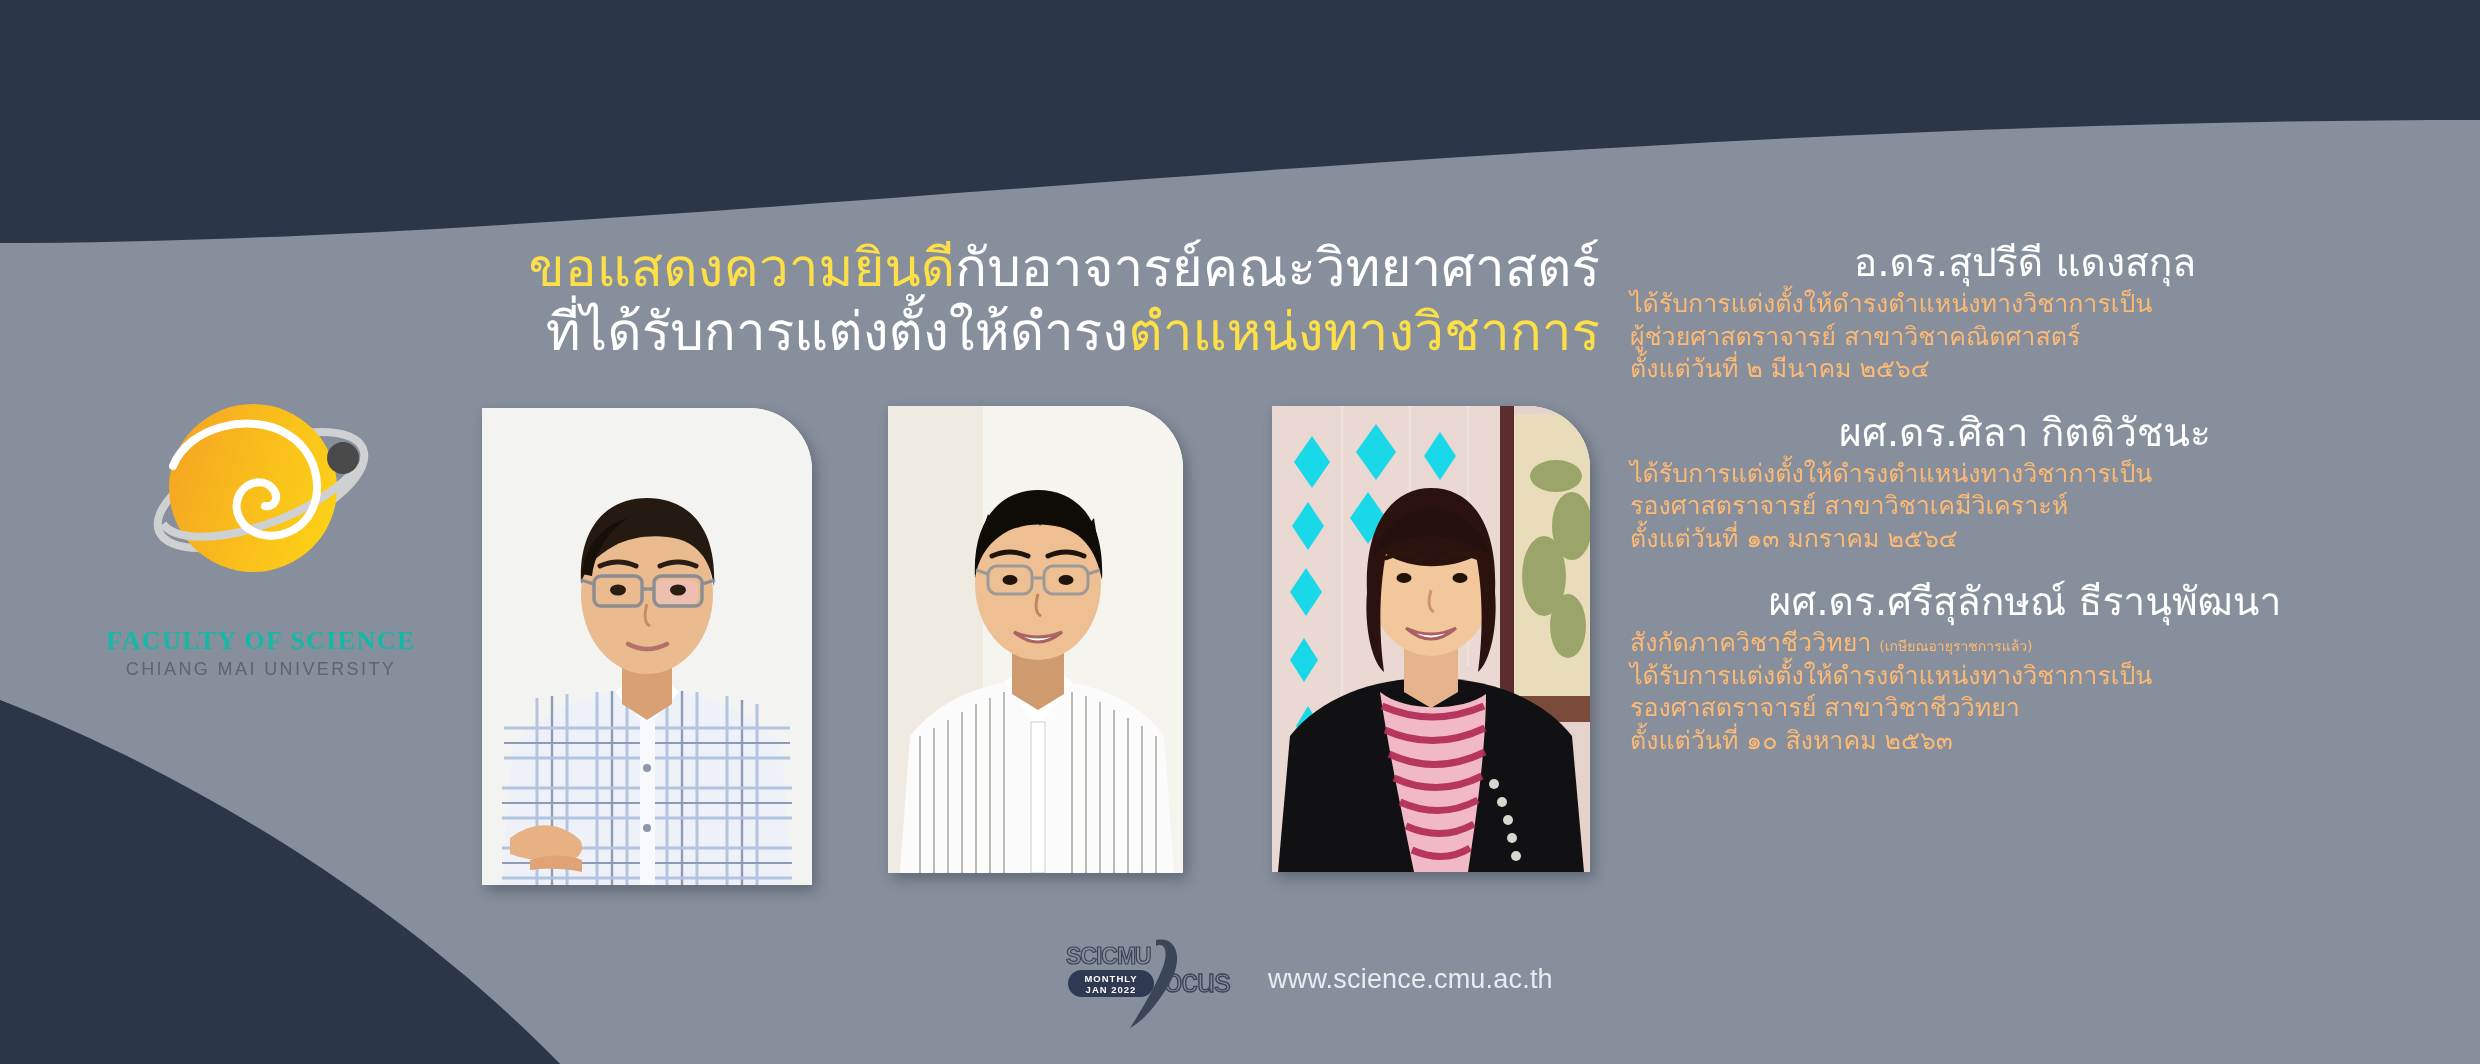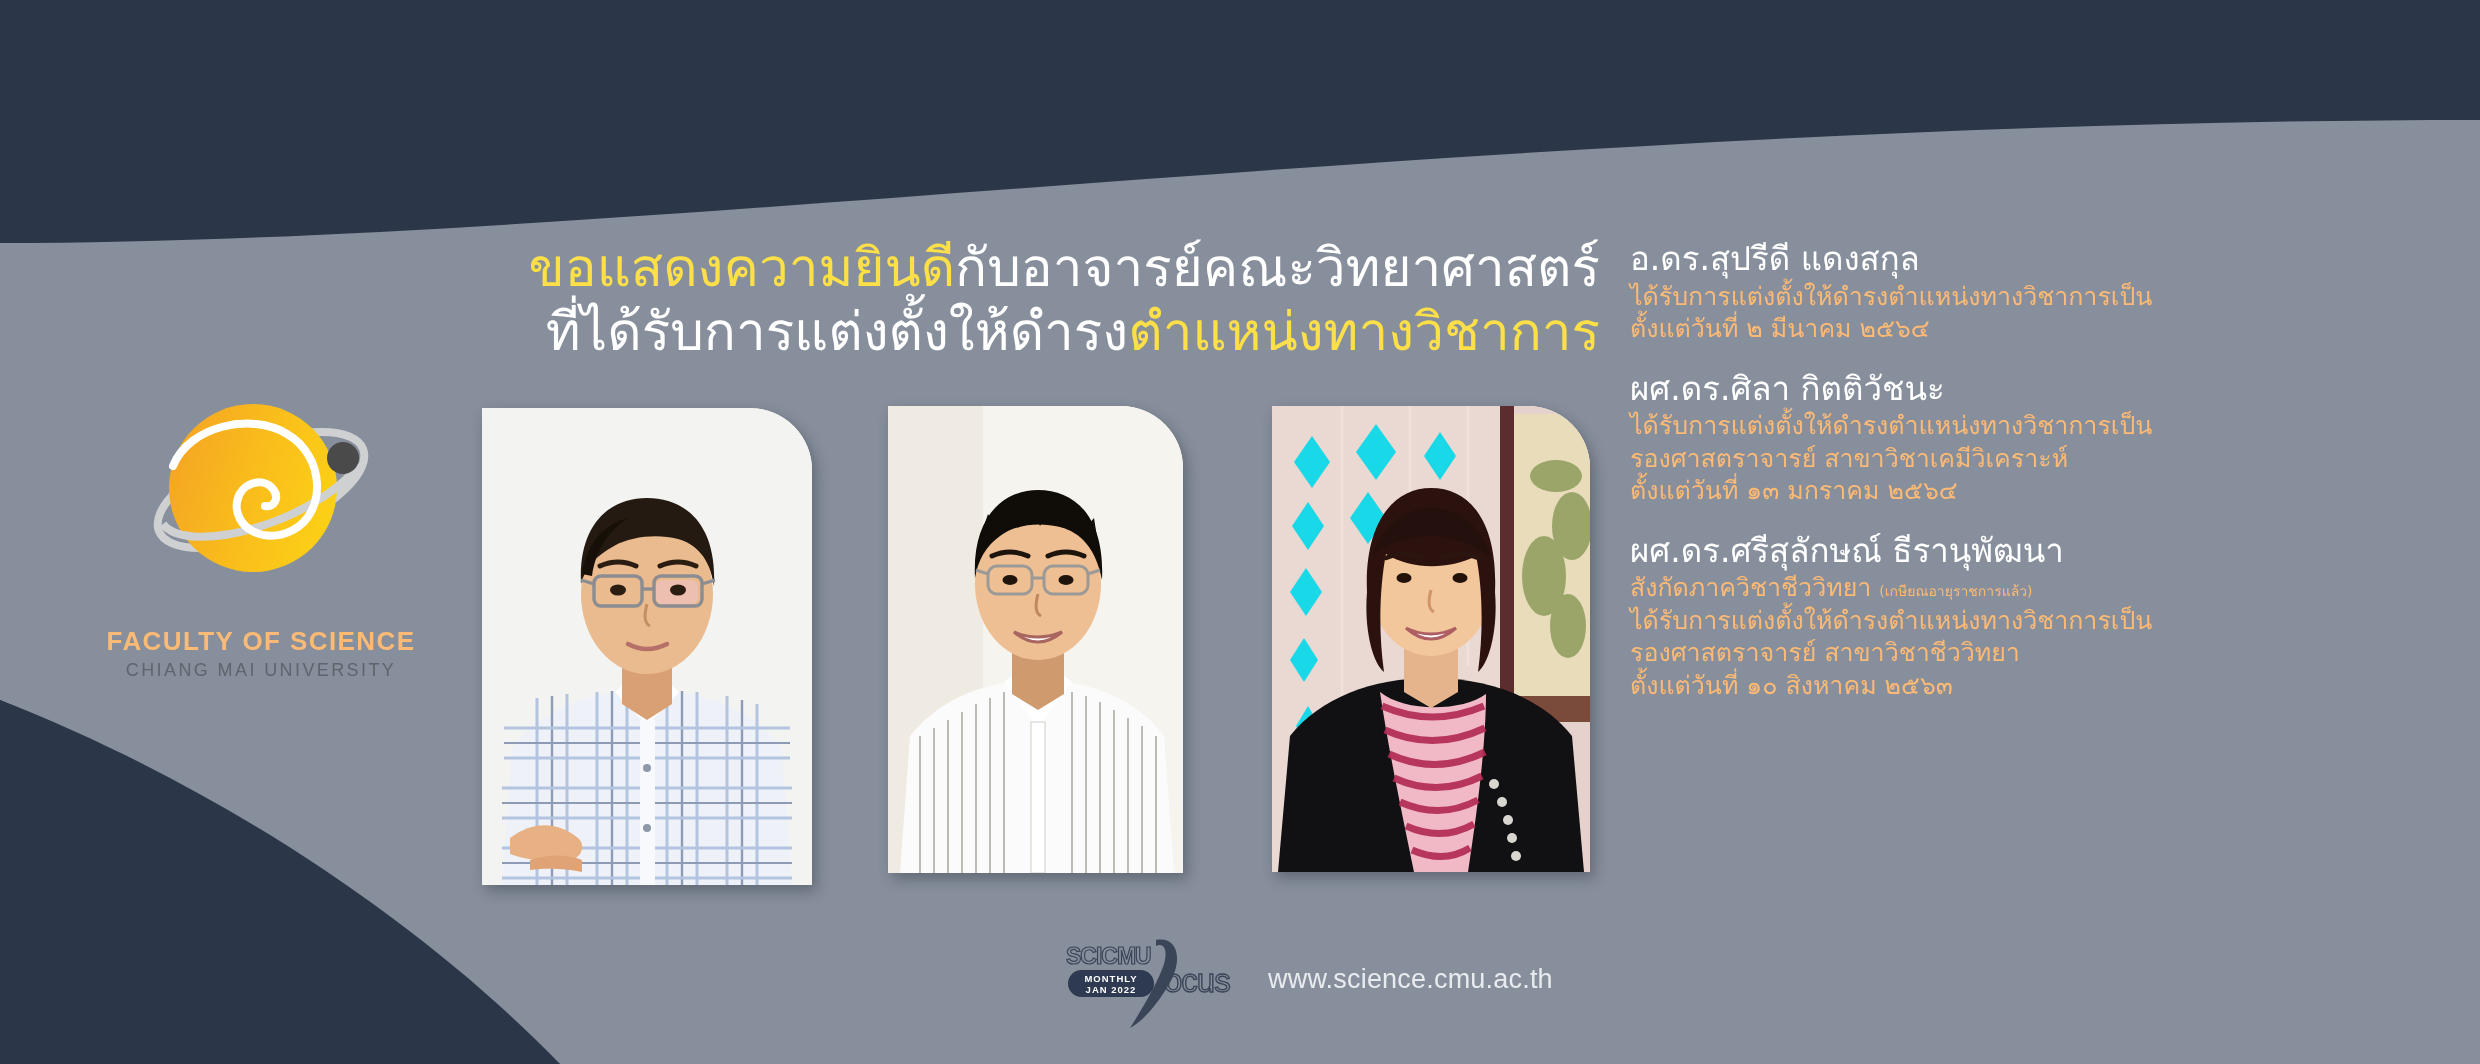--- a/index.html
+++ b/index.html
@@ -24,22 +24,22 @@
     position:absolute;
     left:96px; top:390px;
     width:330px;
     text-align:center;
   }
   #logo-mark { width:240px; height:230px; margin:0 auto; display:block; }
   #logo-title {
     margin-top:6px;
     font-size:26px; font-weight:bold;
     letter-spacing:1.4px;
-    color:#fdba74;
-    font-family:Liberation Sans, sans-serif;
+    color:#14b8a6;
+    font-family:Liberation Serif, serif;
   }
   #logo-sub {
     margin-top:3px;
     font-size:18px; font-weight:400;
     letter-spacing:2.4px;
     color:#5e656d;
     font-family:"Liberation Sans", sans-serif;
   }
 
   
@@ -68,23 +68,24 @@
   #people {
     position:absolute;
     left:1630px; top:238px;
     width:790px;
     font-family:"DejaVu Sans", sans-serif;
     color:#ffffff;
   }
   .person { margin-bottom:22px; }
   .person:last-child { margin-bottom:4px; }
   .p-name {
-    font-size:33px; font-weight:400;
+    font-size:39px; font-weight:400;
     line-height:1.26; color:#ffffff;
     margin-bottom:1px;
+    text-align:center;
   }
   .p-line {
     font-size:25px; font-weight:400;
     line-height:1.30; color:#fdba74;
     white-space:nowrap;
   }
   .p-note { font-size:14px; }
 
   
   #footer {
@@ -361,20 +362,21 @@
         <circle cx="244" cy="450" r="5"></circle>
       </g>
     </svg>
   </div>
 
   <div id="people">
 
     <div class="person">
       <div class="p-name">อ.ดร.สุปรีดี  แดงสกุล</div>
       <div class="p-line">ได้รับการแต่งตั้งให้ดำรงตำแหน่งทางวิชาการเป็น</div>
+      <div class="p-line">ผู้ช่วยศาสตราจารย์ สาขาวิชาคณิตศาสตร์</div>
       <div class="p-line">ตั้งแต่วันที่ ๒ มีนาคม ๒๕๖๔</div>
     </div>
 
     <div class="person">
       <div class="p-name">ผศ.ดร.ศิลา กิตติวัชนะ</div>
       <div class="p-line">ได้รับการแต่งตั้งให้ดำรงตำแหน่งทางวิชาการเป็น</div>
       <div class="p-line">รองศาสตราจารย์ สาขาวิชาเคมีวิเคราะห์</div>
       <div class="p-line">ตั้งแต่วันที่ ๑๓ มกราคม ๒๕๖๔</div>
     </div>
 

